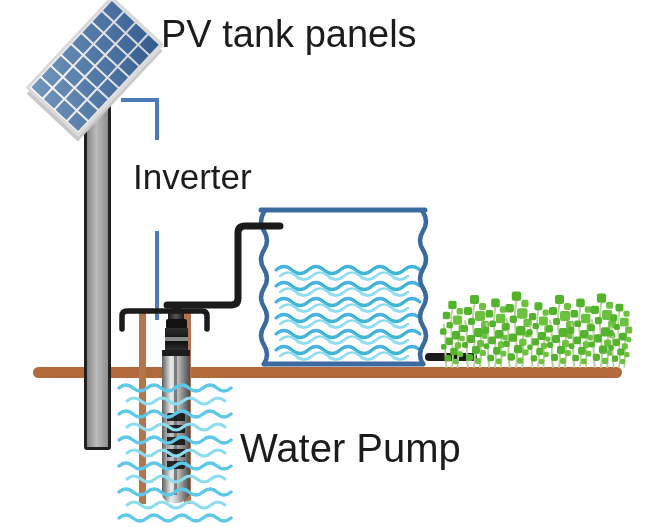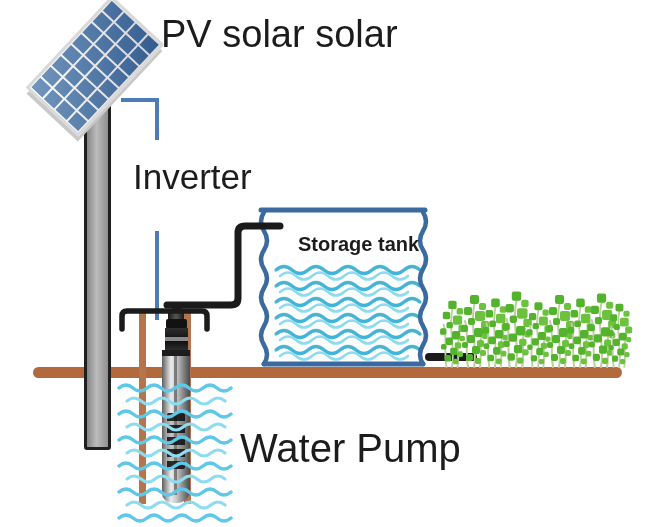--- a/index.html
+++ b/index.html
@@ -201,18 +201,17 @@
         <i></i>
         <i></i>
         <i></i>
         <i></i>
         <i></i>
         <i></i>
     </div>
     <div class="panel-sheen"></div>
   </div>
 
-  <div class="lbl lbl-pv">PV solar solar</div>
+  <div class="lbl lbl-pv">PV tank panels</div>
   <div class="lbl lbl-inverter">Inverter</div>
-  <div class="lbl lbl-tank">Storage tank</div>
   <div class="lbl lbl-pump">Water Pump</div>
 
 </div>
 
 </body></html>

